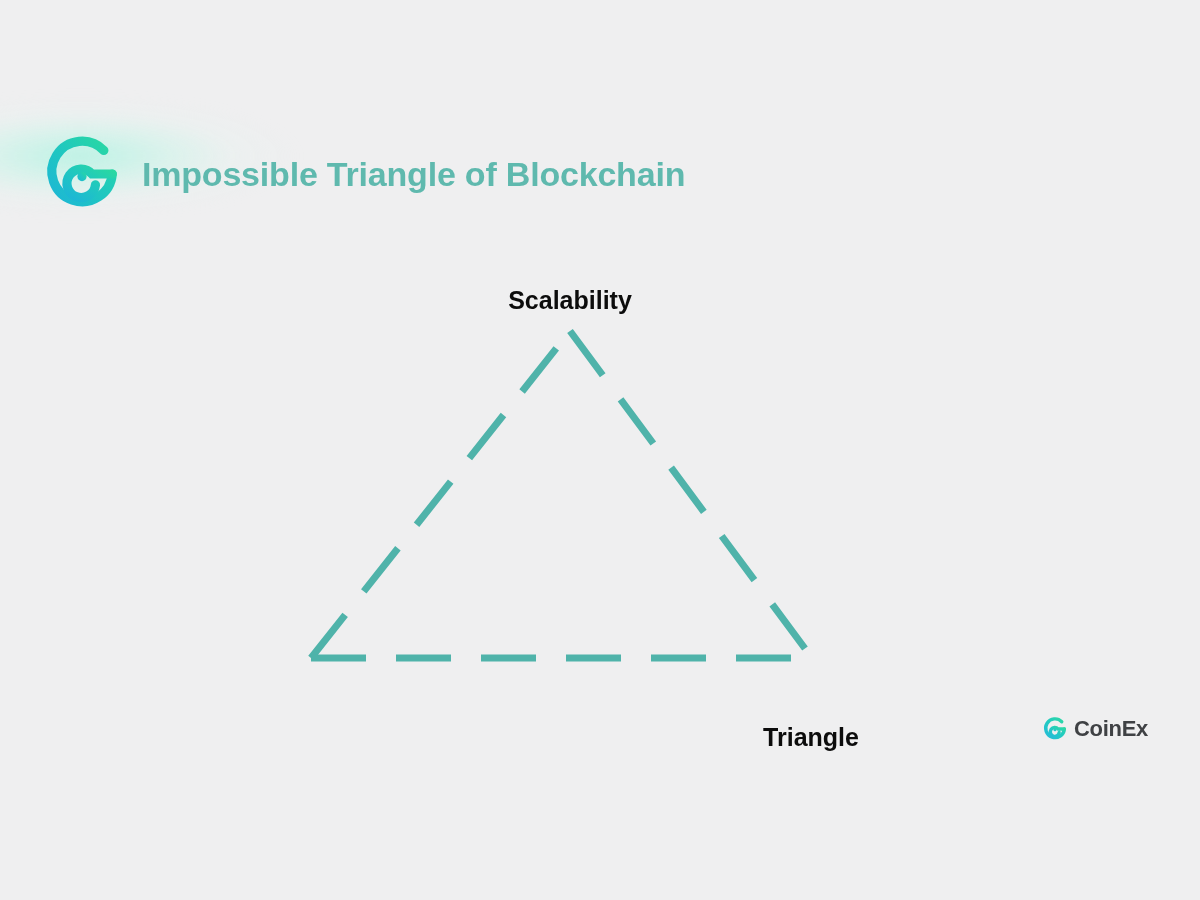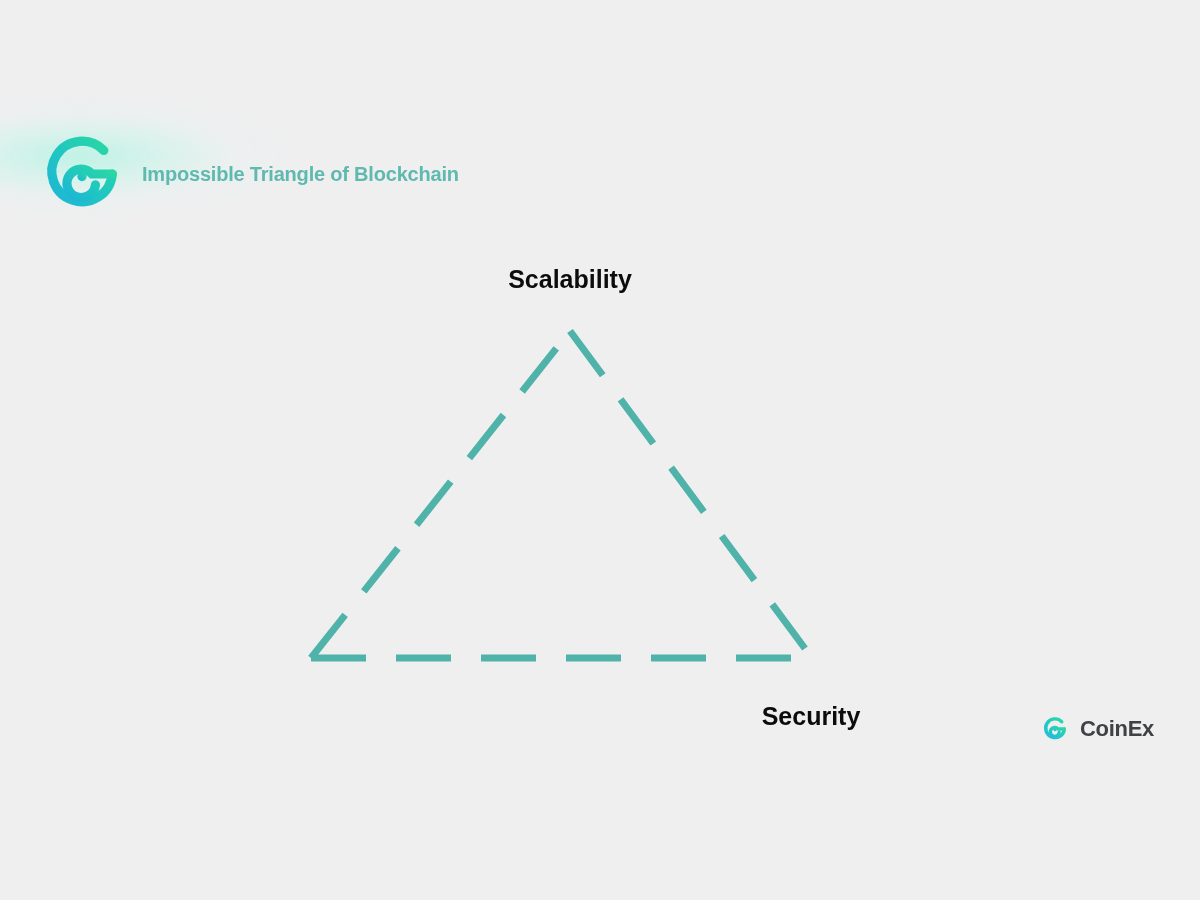--- a/index.html
+++ b/index.html
@@ -46,21 +46,21 @@
     align-items: center;
     gap: 18px;
   }
   .brand-logo {
     width: 84px;
     height: 84px;
     display: block;
     flex: 0 0 auto;
   }
   .header-title {
-    font-size: 20px;
+    font-size: 34px;
     font-weight: bold;
     color: #5fb9ae;
     letter-spacing: -0.2px;
     white-space: nowrap;
   }
 
   
   .diagram {
     position: absolute;
     left: 0;
@@ -72,20 +72,21 @@
     position: absolute;
     left: 0;
     top: 0;
   }
   .vertex-label {
     position: absolute;
     font-size: 25px;
     font-weight: bold;
     color: #0c0c0c;
     white-space: nowrap;
+    margin-top: 21px;
   }
   .vertex-label.apex {
     left: 570px;
     top: 279px;
     transform: translate(-50%, -50%);
   }
   .vertex-label.bottom-left {
     left: 271px;
     top: 716px;
     transform: translate(-50%, -50%);
@@ -96,21 +97,21 @@
     transform: translate(-50%, -50%);
   }
 
   
   .watermark {
     position: absolute;
     left: 1042px;
     top: 716px;
     display: flex;
     align-items: center;
-    gap: 12px;
+    gap: 6px;
   }
   .watermark-logo {
     width: 26px;
     height: 26px;
     display: block;
     flex: 0 0 auto;
   }
   .watermark-text {
     font-size: 22px;
     font-weight: bold;
@@ -150,21 +151,21 @@
       <g id="triangle-edges">
           <line x1="311" y1="658" x2="570" y2="331" stroke="#4fb3aa" stroke-width="7" stroke-linecap="butt" stroke-dasharray="55 30" fill="none"></line>
           <line x1="570" y1="331" x2="812" y2="658" stroke="#4fb3aa" stroke-width="7" stroke-linecap="butt" stroke-dasharray="55 30" fill="none"></line>
           <line x1="311" y1="658" x2="812" y2="658" stroke="#4fb3aa" stroke-width="7" stroke-linecap="butt" stroke-dasharray="55 30" fill="none"></line>
         </g>
     </svg>
 
     <div class="vertex-label apex">Scalability</div>
 
 
-    <div class="vertex-label bottom-right">Security</div>
+    <div class="vertex-label bottom-right">Triangle</div>
   </div>
 
   <div class="watermark">
     <svg class="watermark-logo" viewBox="0 0 100 100">
       <defs>
         <linearGradient id="markGrad" x1="0" y1="1" x2="1" y2="0">
           <stop offset="0%" stop-color="#25bcd8"></stop>
           <stop offset="55%" stop-color="#23ccbe"></stop>
           <stop offset="100%" stop-color="#2ed9a2"></stop>
         </linearGradient>

